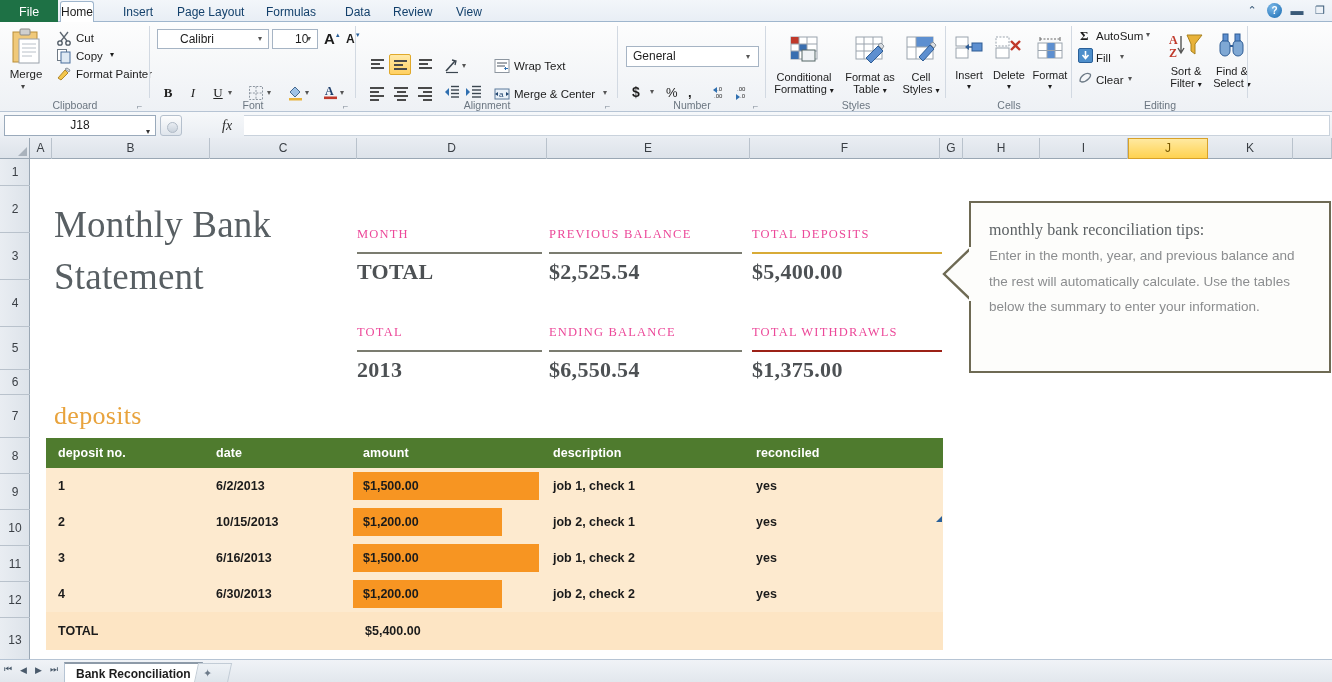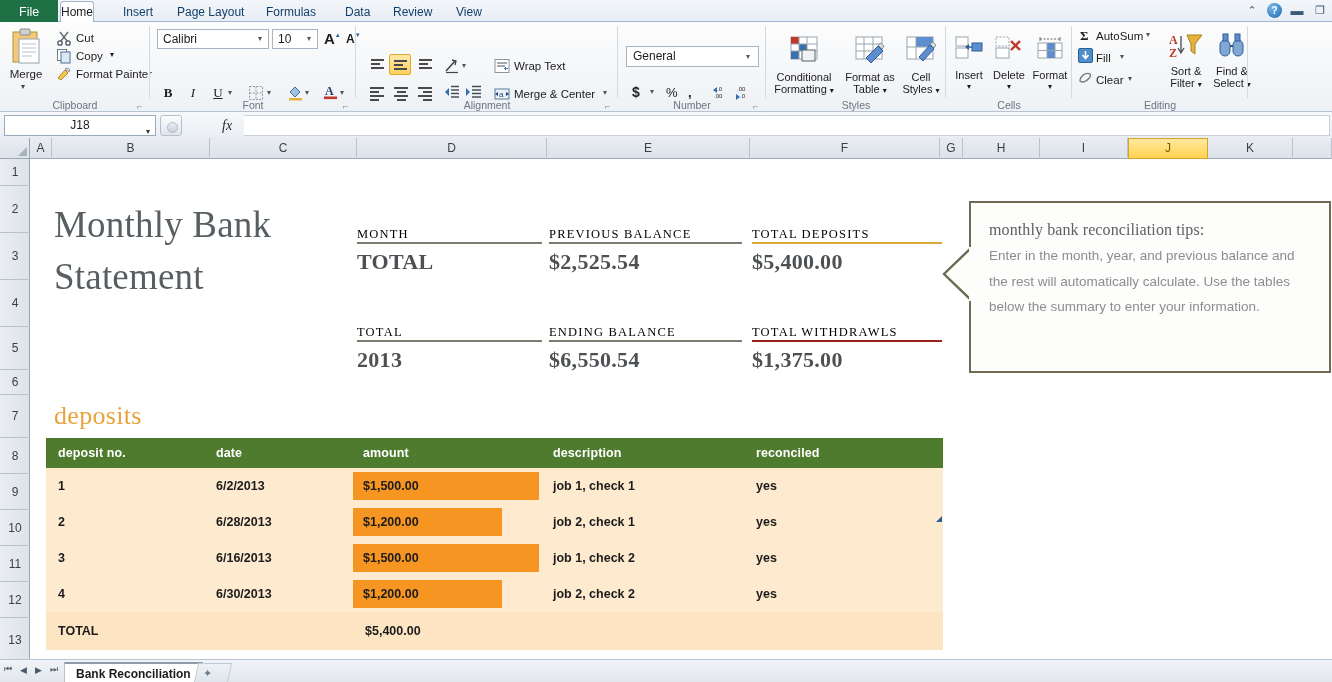--- a/index.html
+++ b/index.html
@@ -58,21 +58,21 @@
   .paste-ico {
     position:absolute; left:10px; top:6px; width:30px; height:36px;
   }
   .pastetxt { position:absolute; left:4px; top:46px; width:44px; text-align:center; font-size:11.5px;}
   .pastearrow { position:absolute; left:21px; top:60px; font-size:8px; color:#444; }
 
   .mini-ico { position:absolute; width:16px; height:16px; }
 
   .fontbox {
     position:absolute; background:#fff; border:1px solid #a6b4c4; height:20px;
-    font-size:12px; line-height:18px; padding-left:5px; color:#1c1c1c;
+    font-size:12px; line-height:18px; padding-left:22px; color:#1c1c1c;
   }
 
   .sqbtn { position:absolute; width:22px; height:21px; line-height:21px; text-align:center; font-size:13px; color:#222; }
   .sqbtn.on { background:linear-gradient(#ffe9a8,#ffd062); border:1px solid #e0a92b; border-radius:2px; }
 
   .alignico i { display:block; background:#4a4a4a; height:1.6px; margin-bottom:2.4px; }
 
   .numbox {
     position:absolute; background:#fff; border:1px solid #a6b4c4; height:21px;
     font-size:12px; line-height:19px; padding-left:6px;
@@ -116,21 +116,21 @@
 
   
   .title {
     position:absolute; left:24px; top:40px; width:320px;
     font-family:"Liberation Serif", serif; font-size:37px; line-height:52px;
     color:#585f63; letter-spacing:0.2px;
   }
   .field { position:absolute; }
   .field .lab {
     font-family:"Liberation Serif", serif; font-size:12.5px; letter-spacing:1.2px;
-    color:#000000; padding-bottom:0;
+    color:#ec4899; padding-bottom:10px;
   }
   .field .rule { height:2px; background:#7b7c70; }
   .field .rule.gold { background:#d8ab37; }
   .field .rule.red  { background:#9c2117; }
   .field .val {
     font-family:"Liberation Serif", serif; font-weight:bold; font-size:22px;
     color:#4d5154; padding-top:5px; letter-spacing:0.3px;
   }
 
   .callout {
@@ -696,21 +696,21 @@
             <td>6/2/2013</td>
             <td class="amt">
               <div class="bar" style="width:186px;"></div>
               <div class="txt">$1,500.00</div>
             </td>
             <td>job 1, check 1</td>
             <td>yes</td>
           </tr>
           <tr>
             <td>2</td>
-            <td>6/28/2013</td>
+            <td>10/15/2013</td>
             <td class="amt">
               <div class="bar" style="width:149px;"></div>
               <div class="txt">$1,200.00</div>
             </td>
             <td>job 2, check 1</td>
             <td>yes</td>
           </tr>
           <tr>
             <td>3</td>
             <td>6/16/2013</td>

